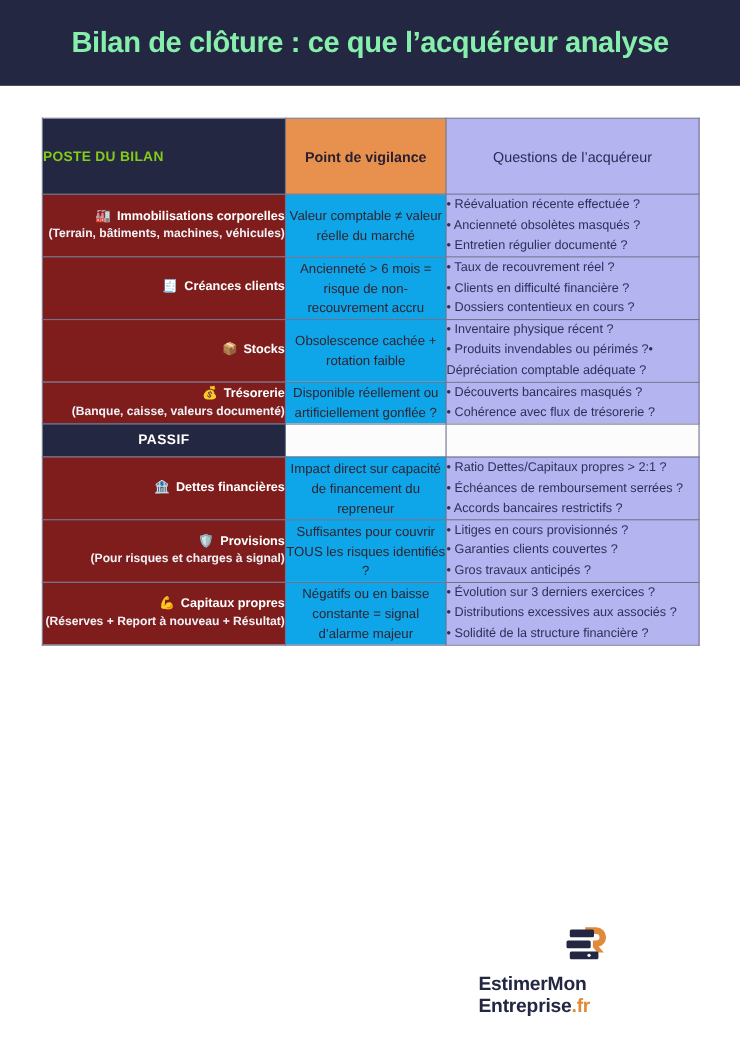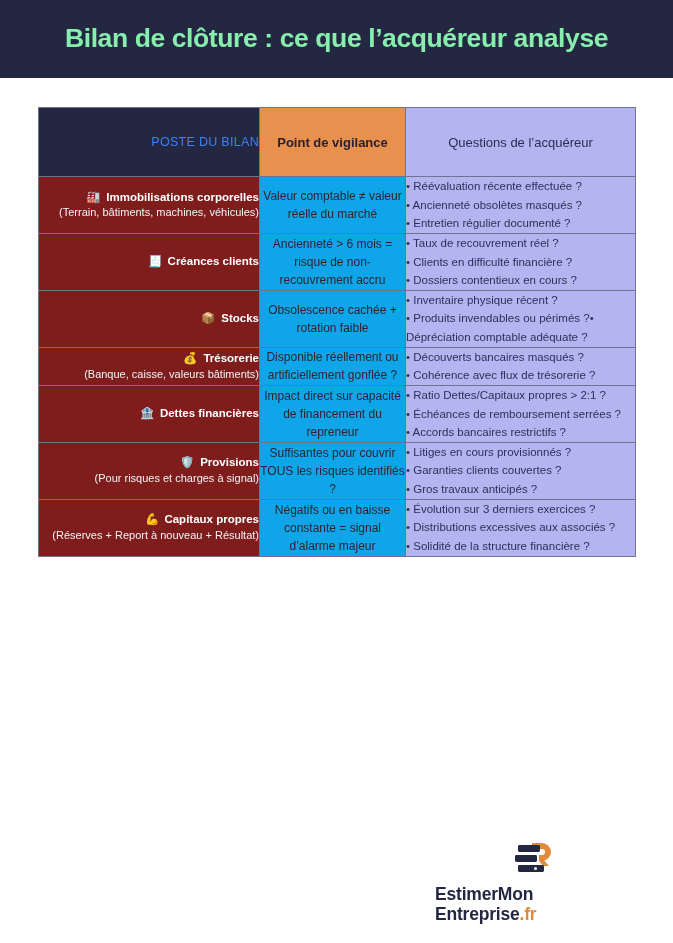--- a/index.html
+++ b/index.html
@@ -52,25 +52,25 @@
     vertical-align: middle;
     padding: 0;
   }
   .col-poste  { width: 221px; }
   .col-point  { width: 146px; }
   .col-quest  { width: 230px; }
 
   
   .th-poste {
     background: #232741;
-    color: #3b82f6;
+    color: #84cc16;
     height: 68px;
-    text-align: right;
+    text-align: left;
     font-size: 12.5px;
-    font-weight: normal;
+    font-weight: bold;
     letter-spacing: 0.3px;
   }
   .th-point {
     background: #E8914E;
     color: #2a2030;
     height: 68px;
     text-align: center;
     font-size: 13px;
     font-weight: bold;
   }
@@ -106,21 +106,21 @@
     padding: 9px 8px;
     line-height: 1.45;
   }
   .poste-main {
     font-size: 11.5px;
     font-weight: bold;
     display: block;
   }
   .poste-sub {
     font-size: 11px;
-    font-weight: normal;
+    font-weight: bold;
     display: block;
     color: #f2f2f6;
   }
   .poste-emoji {
     font-size: 11.5px;
     margin-right: 2px;
   }
 
   .cell-point {
     background: #0ea5e9;
@@ -223,27 +223,32 @@
           <td class="cell-point">Obsolescence cachée + rotation faible</td>
           <td class="cell-quest">
             <span class="qline">• Inventaire physique récent ?</span>
             <span class="qline">• Produits invendables ou périmés ?•</span>
             <span class="qline">Dépréciation comptable adéquate ?</span>
           </td>
         </tr>
         <tr>
           <td class="cell-poste">
             <span class="poste-main"><span class="poste-emoji">💰 </span>Trésorerie</span>
-            <span class="poste-sub">(Banque, caisse, valeurs bâtiments)</span>
+            <span class="poste-sub">(Banque, caisse, valeurs documenté)</span>
           </td>
           <td class="cell-point">Disponible réellement ou artificiellement gonflée ?</td>
           <td class="cell-quest">
             <span class="qline">• Découverts bancaires masqués ?</span>
             <span class="qline">• Cohérence avec flux de trésorerie ?</span>
           </td>
+        </tr>
+        <tr>
+          <td class="sec-label">PASSIF</td>
+          <td class="sec-blank"></td>
+          <td class="sec-blank"></td>
         </tr>
         <tr>
           <td class="cell-poste">
             <span class="poste-main"><span class="poste-emoji">🏦 </span>Dettes financières</span>
           </td>
           <td class="cell-point">Impact direct sur capacité de financement du repreneur</td>
           <td class="cell-quest">
             <span class="qline">• Ratio Dettes/Capitaux propres &gt; 2:1 ?</span>
             <span class="qline">• Échéances de remboursement serrées ?</span>
             <span class="qline">• Accords bancaires restrictifs ?</span>

